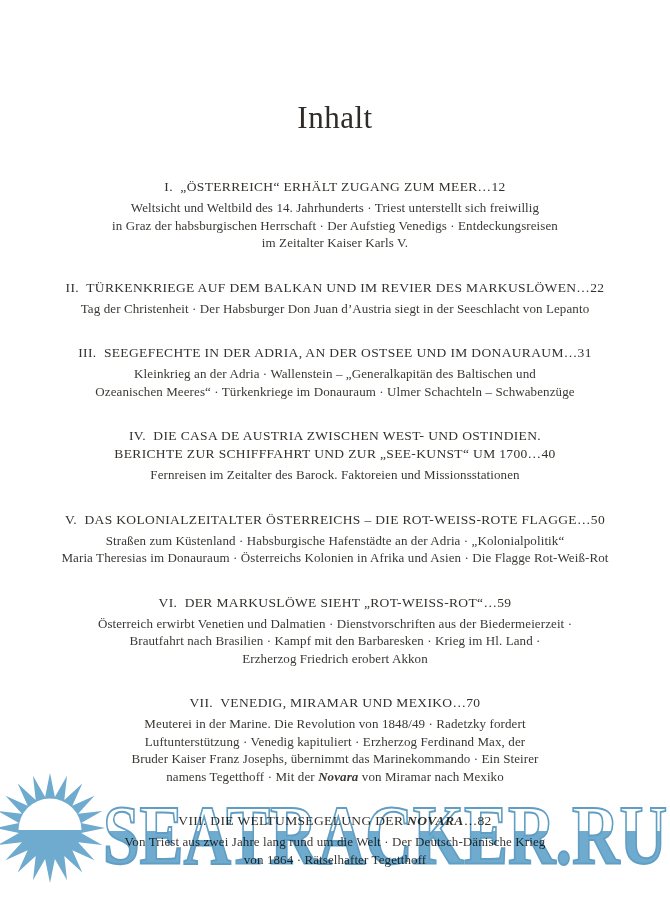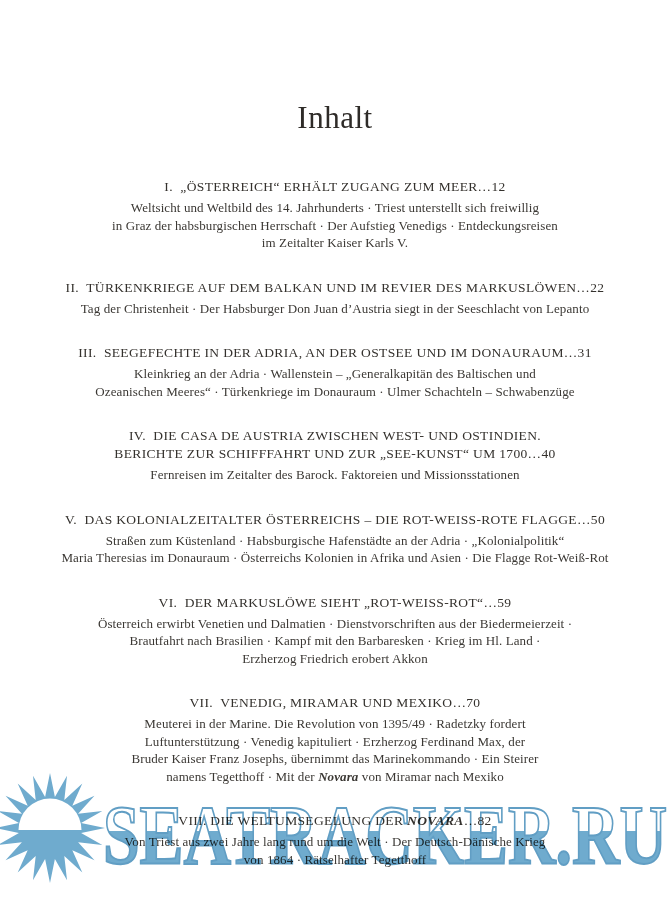--- a/index.html
+++ b/index.html
@@ -124,21 +124,21 @@
 
     <section class="entry">
       <div class="h">VI.&nbsp; DER MARKUSLÖWE SIEHT „ROT-WEISS-ROT“…59</div>
       <div class="l">Österreich erwirbt Venetien und Dalmatien · Dienstvorschriften aus der Biedermeierzeit ·</div>
       <div class="l">Brautfahrt nach Brasilien · Kampf mit den Barbaresken · Krieg im Hl. Land ·</div>
       <div class="l">Erzherzog Friedrich erobert Akkon</div>
     </section>
 
     <section class="entry">
       <div class="h">VII.&nbsp; VENEDIG, MIRAMAR UND MEXIKO…70</div>
-      <div class="l">Meuterei in der Marine. Die Revolution von 1395/49 · Radetzky fordert</div>
+      <div class="l">Meuterei in der Marine. Die Revolution von 1848/49 · Radetzky fordert</div>
       <div class="l">Luftunterstützung · Venedig kapituliert · Erzherzog Ferdinand Max, der</div>
       <div class="l">Bruder Kaiser Franz Josephs, übernimmt das Marinekommando · Ein Steirer</div>
       <div class="l"><span>namens Tegetthoff · Mit der </span><span class="it">Novara</span><span> von Miramar nach Mexiko</span></div>
     </section>
 
     <section class="entry">
       <div class="h"><span>VIII. DIE WELTUMSEGELUNG DER </span><span class="it">NOVARA</span><span>…82</span></div>
       <div class="l">Von Triest aus zwei Jahre lang rund um die Welt · Der Deutsch-Dänische Krieg</div>
       <div class="l">von 1864 · Rätselhafter Tegetthoff</div>
     </section>

